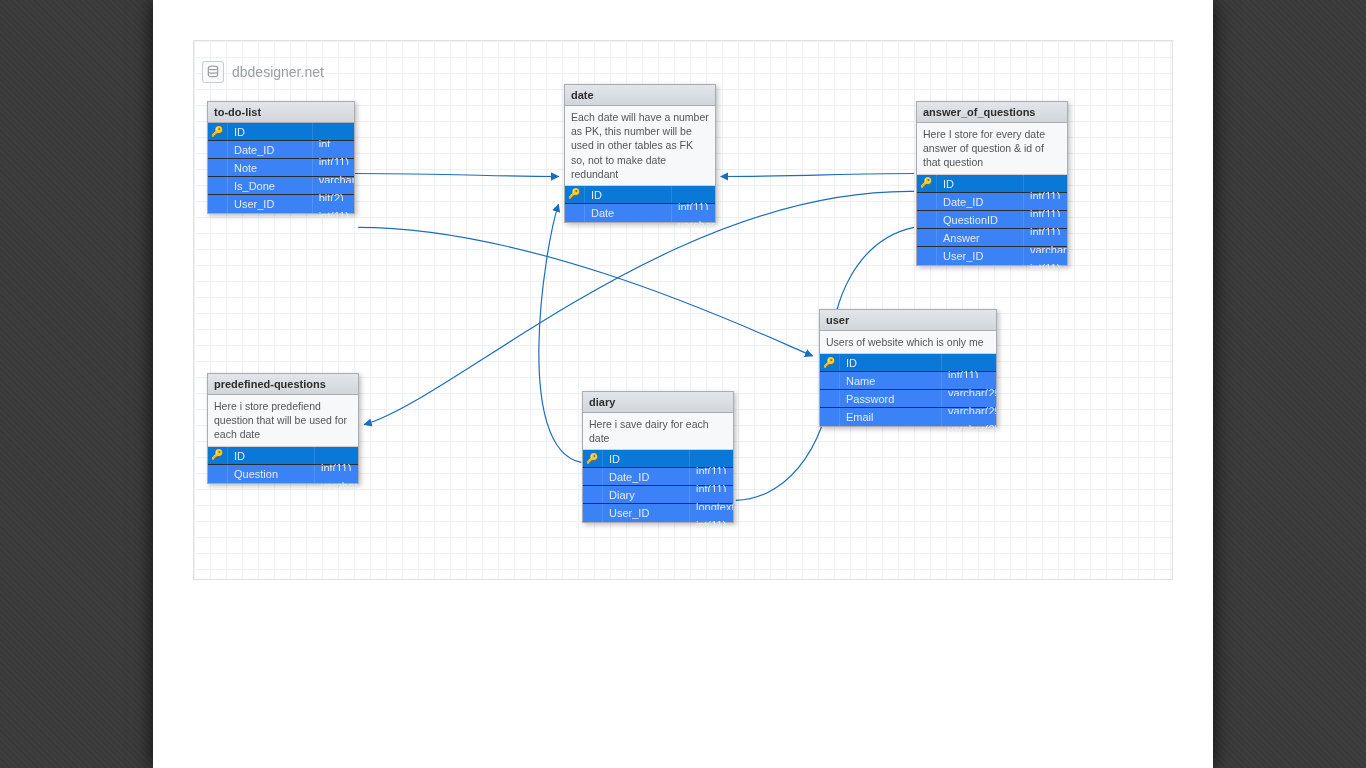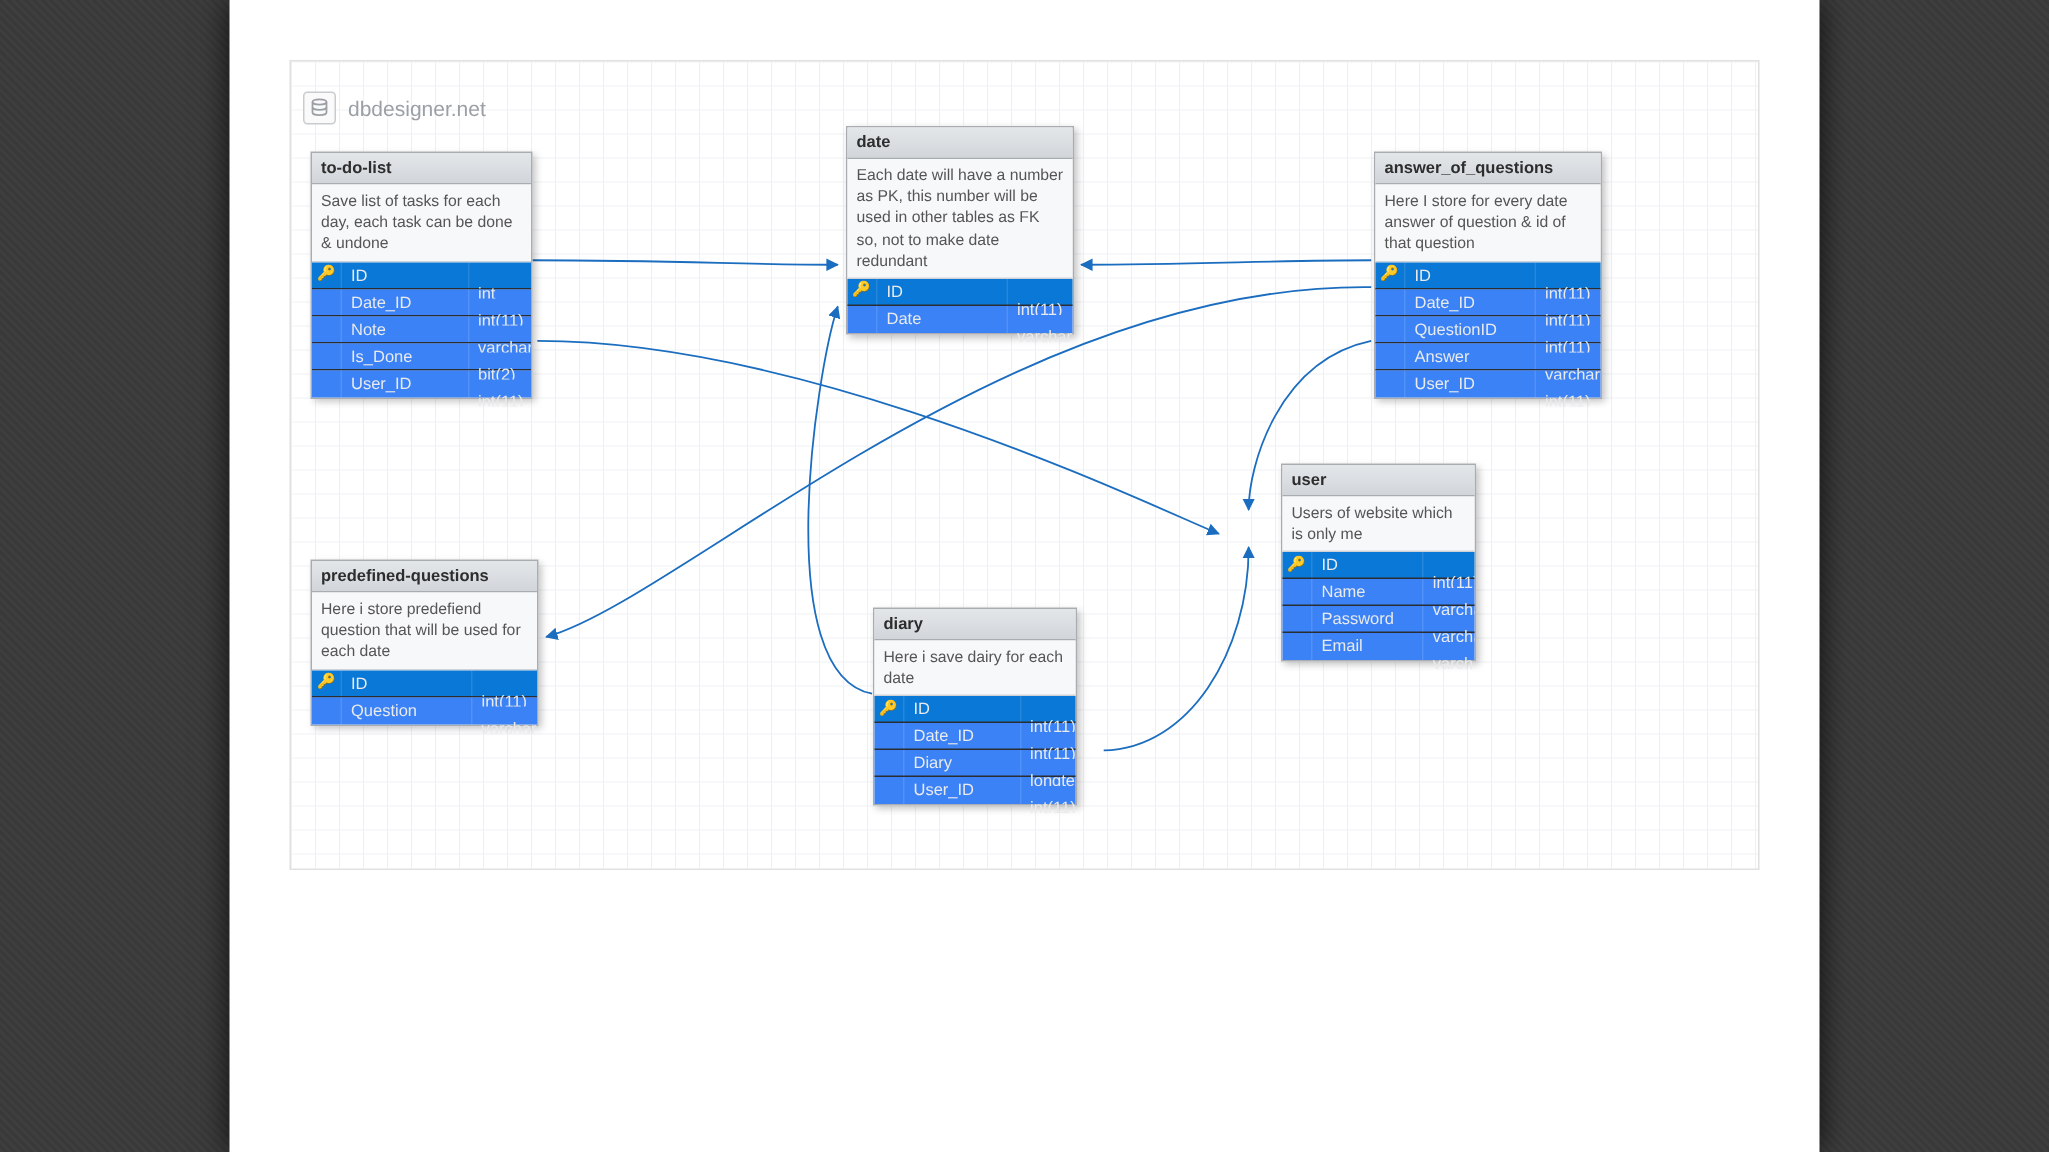--- a/index.html
+++ b/index.html
@@ -142,21 +142,20 @@
           <path d="M388 423 C 320 410 350 210 365 164" marker-end="url(#arrow)"></path>
           <path d="M543 461 C 600 460 640 395 640 325" marker-end="url(#arrow)"></path>
           <path d="M722 187 C 660 200 640 270 640 300" marker-end="url(#arrow)"></path>
           <path d="M164 187 C 350 187 580 300 620 316" marker-end="url(#arrow)"></path>
         </g>
     </svg>
 
     <div id="tables-host">
         <div class="table" style="left: 13px; top: 60px; width: 148px;">
           <div class="t-header">to-do-list</div>
-          <div class="t-desc">Save list of tasks for each day, each task can be done &amp; undone</div>
           <div class="t-row pk">
             <div class="t-key">
               <span class="key-glyph">🔑</span>
             </div>
             <div class="t-name">ID</div>
             <div class="t-type">int</div>
           </div>
           <div class="t-row">
             <div class="t-key"></div>
             <div class="t-name">Date_ID</div>
@@ -218,21 +217,21 @@
             <div class="t-key"></div>
             <div class="t-name">Answer</div>
             <div class="t-type">varchar</div>
           </div>
           <div class="t-row">
             <div class="t-key"></div>
             <div class="t-name">User_ID</div>
             <div class="t-type">int(11)</div>
           </div>
         </div>
-        <div class="table" style="left: 660px; top: 268px; width: 130px;">
+        <div class="table" style="left: 625px; top: 268px; width: 178px;">
           <div class="t-header">user</div>
           <div class="t-desc">Users of website which is only me</div>
           <div class="t-row pk">
             <div class="t-key">
               <span class="key-glyph">🔑</span>
             </div>
             <div class="t-name">ID</div>
             <div class="t-type">int(11)</div>
           </div>
           <div class="t-row">
@@ -244,21 +243,21 @@
             <div class="t-key"></div>
             <div class="t-name">Password</div>
             <div class="t-type">varchar(255)</div>
           </div>
           <div class="t-row">
             <div class="t-key"></div>
             <div class="t-name">Email</div>
             <div class="t-type">varchar(255)</div>
           </div>
         </div>
-        <div class="table" style="left: 388px; top: 364px; width: 136px;">
+        <div class="table" style="left: 388px; top: 350px; width: 152px;">
           <div class="t-header">diary</div>
           <div class="t-desc">Here i save dairy for each date</div>
           <div class="t-row pk">
             <div class="t-key">
               <span class="key-glyph">🔑</span>
             </div>
             <div class="t-name">ID</div>
             <div class="t-type">int(11)</div>
           </div>
           <div class="t-row">

